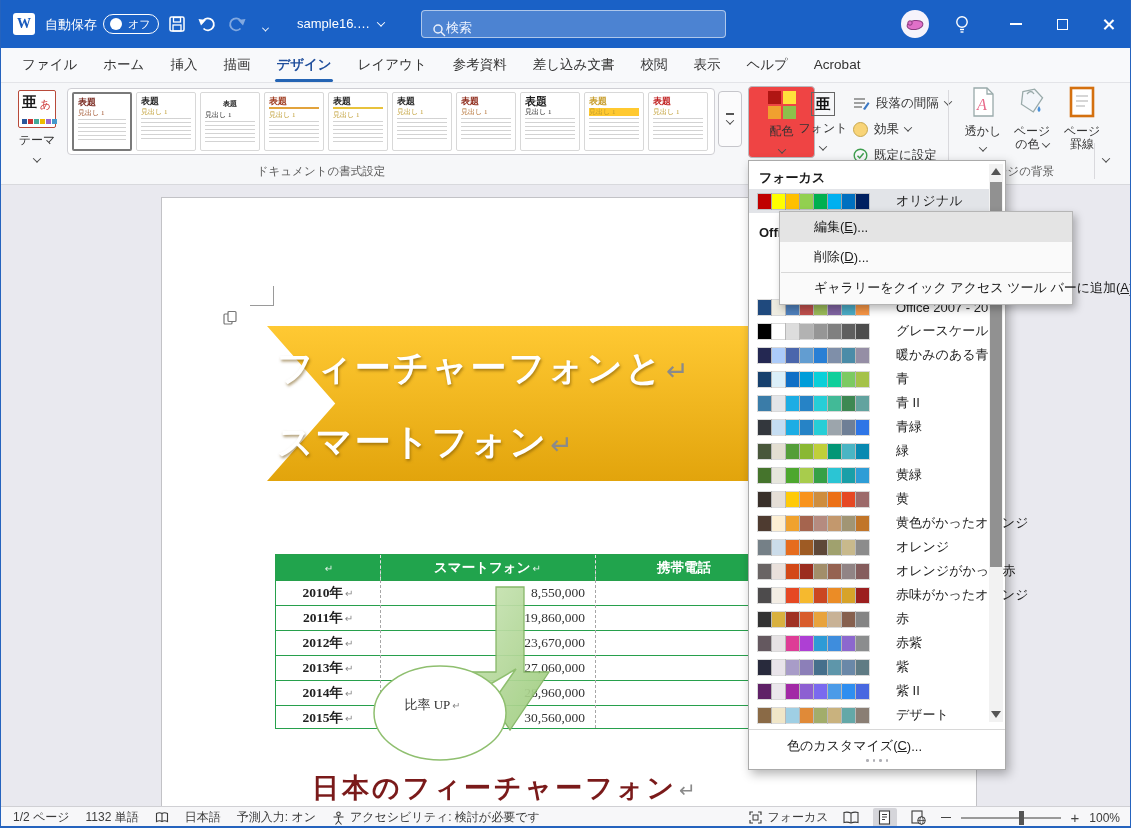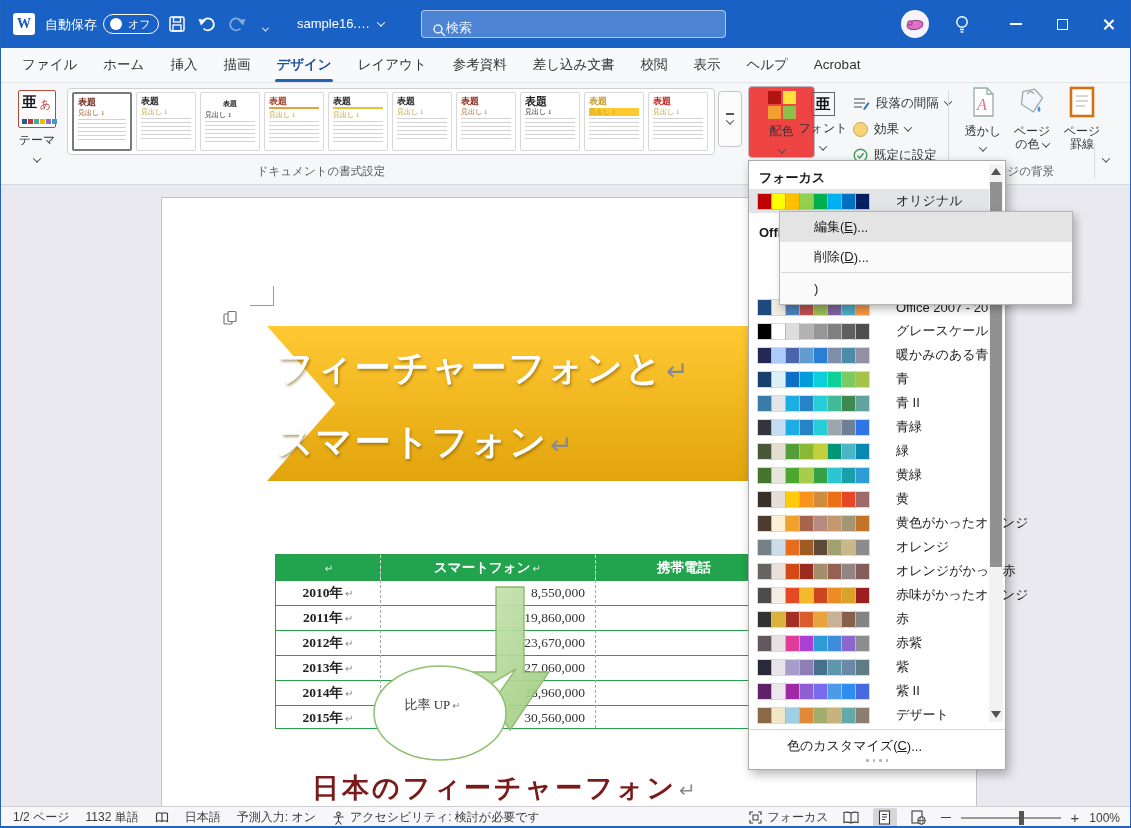--- a/index.html
+++ b/index.html
@@ -735,20 +735,21 @@
       <div class="ctx-item hl">
         <span>編集(<u>E</u></span>
         <span>)...</span>
       </div>
       <div class="ctx-item">
         <span>削除(<u>D</u></span>
         <span>)...</span>
       </div>
       <div id="ctx-sep"></div>
       <div class="ctx-item">
+        <span>ギャラリーをクイック アクセス ツール バーに追加(<u>A</u></span>
         <span>)</span>
       </div>
     </div>
 
   <div id="statusbar" class="abs">
     <div id="sb-left">
       <span class="sb-item">1/2 ページ</span>
       <span class="sb-item">1132 単語</span>
       <span class="sb-item">
         <svg width="14" height="14" viewBox="0 0 14 14">

